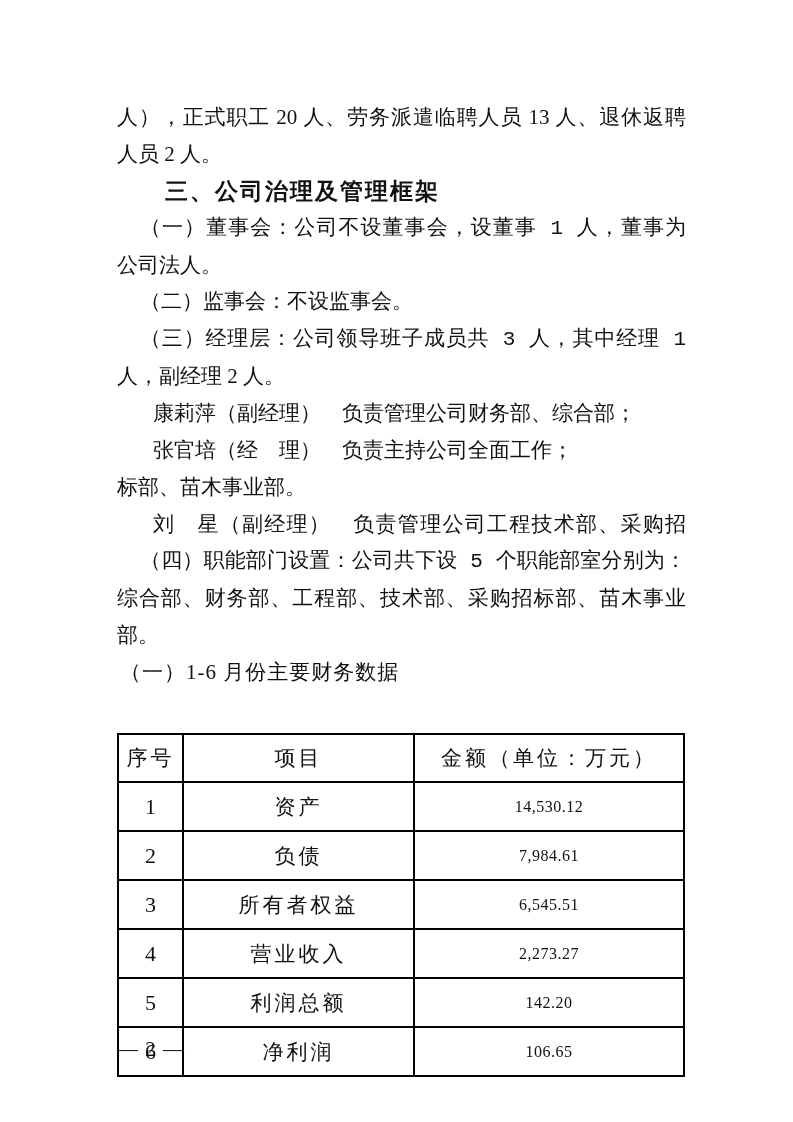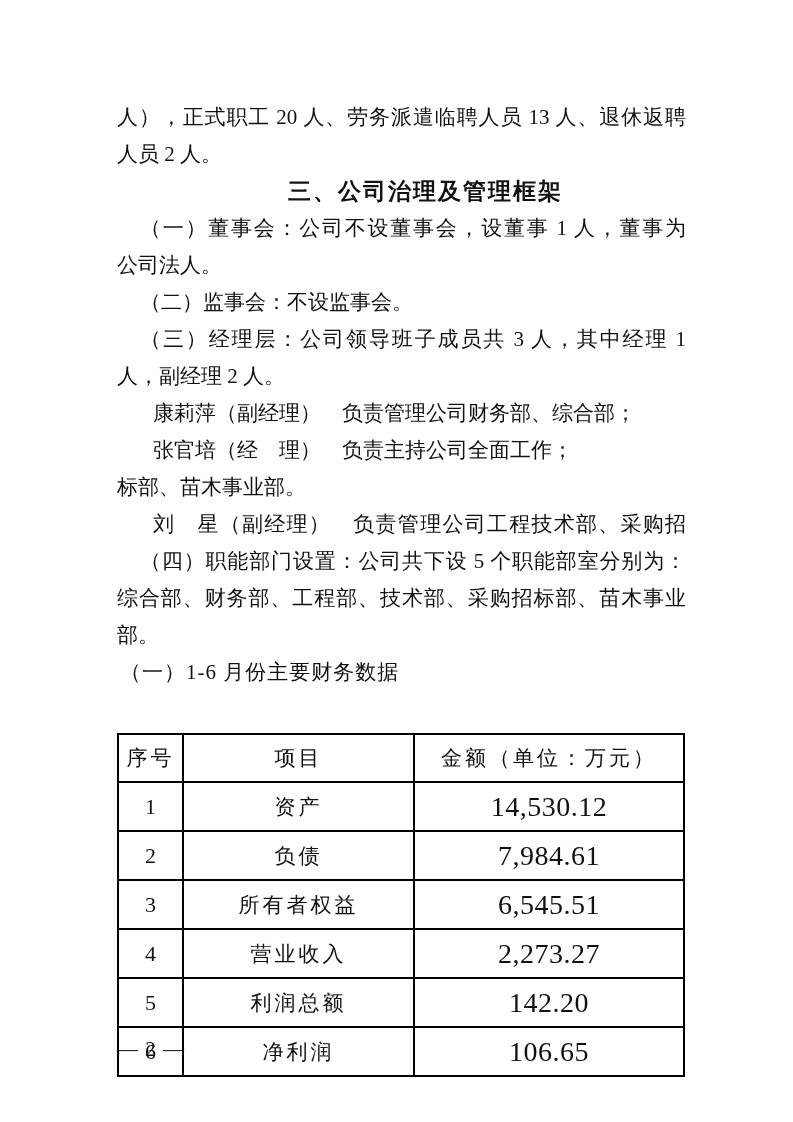--- a/index.html
+++ b/index.html
@@ -25,29 +25,28 @@
     white-space: nowrap;
     text-align: left;
     color: #111111;
   }
   .jf {
     white-space: normal;
     text-align: justify;
     text-align-last: justify;
     -moz-text-align-last: justify;
   }
-  .ind-p { text-indent: 23px; }
+  .ind-p { text-indent: 23px; font-family: Liberation Mono, monospace; }
   .ind-n { text-indent: 36px; }
   .heading {
     font-family: "Liberation Sans", "DejaVu Sans", sans-serif;
     font-weight: bold;
     font-size: 23px;
     letter-spacing: 2px;
     text-indent: 48px;
-    text-align: center;
   }
   .subheading {
     font-size: 21px;
     letter-spacing: 1px;
     text-indent: 3px;
   }
   table.fin {
     position: absolute;
     left: 117px;
     top: 733px;
@@ -68,21 +67,21 @@
     color: #111111;
   }
   table.fin th {
     height: 38px;
     font-size: 21px;
     letter-spacing: 3px;
   }
   table.fin td { height: 39px; }
   td.cell-no { font-size: 22px; }
   td.cell-item { font-size: 21px; letter-spacing: 3px; }
-  td.cell-amount { font-size: 28px; letter-spacing: 0.5px; }
+  td.cell-amount { font-size: 16px; letter-spacing: 0.5px; }
   .page-number {
     position: absolute;
     left: 117px;
     top: 1037px;
     font-size: 21px;
     line-height: 24px;
     letter-spacing: 1px;
     color: #111111;
   }
 </style>

